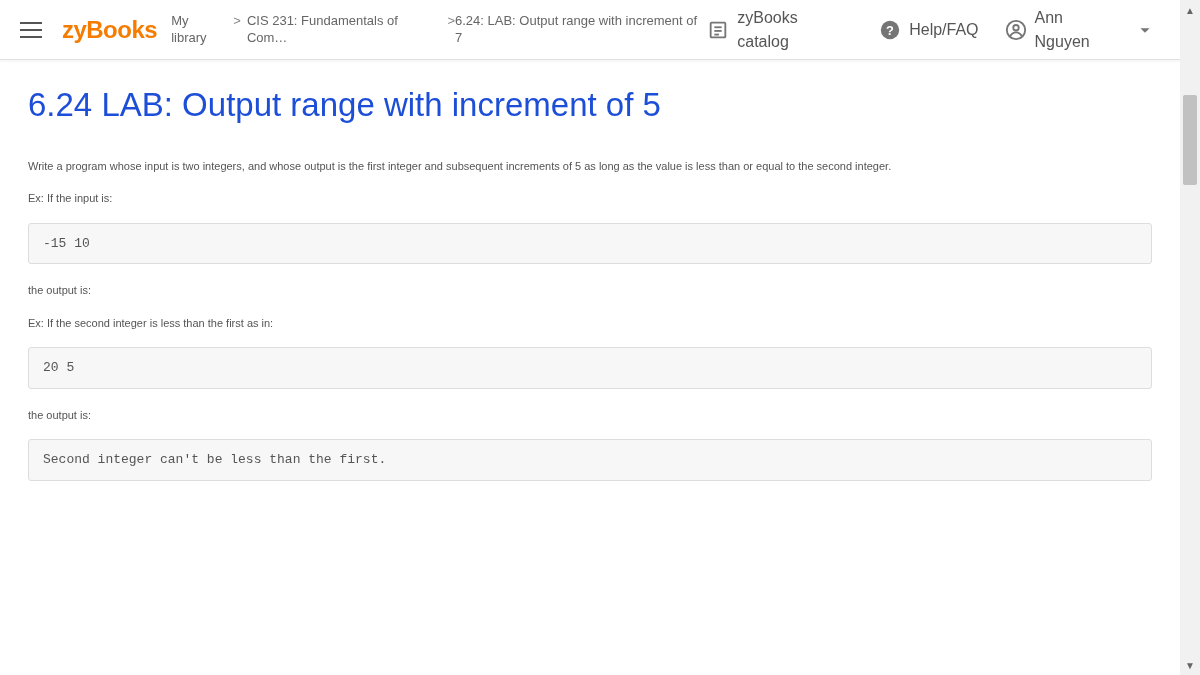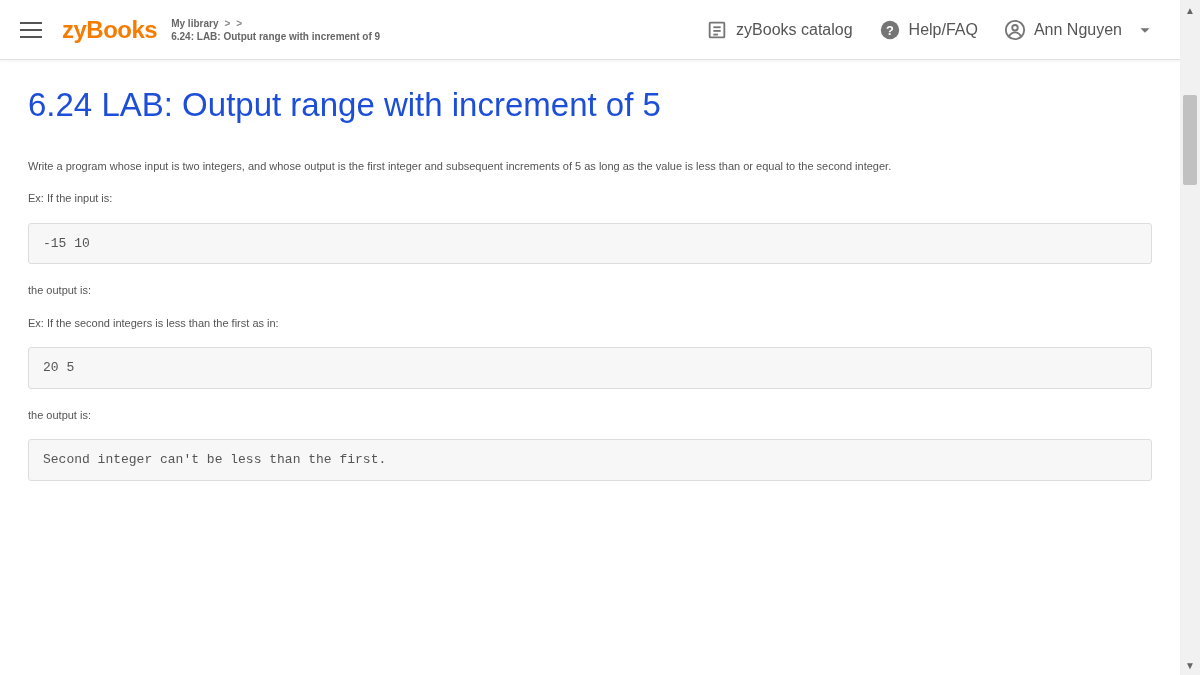--- a/index.html
+++ b/index.html
@@ -43,25 +43,24 @@
     display: block; height: 2px; background: #555; width: 22px;
   }
   .logo {
     font-size: 24px;
     font-weight: 700;
     color: #f57c00;
     letter-spacing: -0.5px;
     margin-right: 14px;
   }
   .breadcrumb {
-    display: flex; flex-direction: column;
-    font-size: 10px;
+    display: flex; flex-direction: row;
+    font-size: 13px;
     color: #666;
     line-height: 1.3;
-    font-weight: bold;
   }
   .breadcrumb .top-row { display: flex; align-items: baseline; gap: 6px; }
   .breadcrumb a { color: #666; text-decoration: none; cursor: pointer; }
   .breadcrumb .sep { color: #888; }
   .header-spacer { flex: 1; }
   .header-right { display: flex; align-items: center; gap: 26px; }
   .hbtn { display: flex; align-items: center; gap: 8px; font-size: 16px; color: #555; cursor: pointer; }
   .icon { display: inline-flex; align-items: center; justify-content: center; color: #757575; }
   .icon svg { width: 22px; height: 22px; }
   .chev { margin-left: 4px; }
@@ -125,23 +124,24 @@
       <div class="menu-btn">
         <span></span>
           <span></span>
           <span></span>
       </div>
       <div class="logo">zyBooks</div>
       <div class="breadcrumb">
         <div class="top-row">
           <a>My library</a>
           <span class="sep">&gt;</span>
+          <a>CIS 231: Fundamentals of Com…</a>
           <span class="sep">&gt;</span>
         </div>
-        <div>6.24: LAB: Output range with increment of 9</div>
+        <div>6.24: LAB: Output range with increment of 7</div>
       </div>
       <div class="header-spacer"></div>
       <div class="header-right">
         <div class="hbtn">
           <span class="icon">
             <svg viewBox="0 0 24 24" fill="none" stroke="currentColor" stroke-width="2">
               <rect x="4" y="4" width="16" height="16" rx="1"></rect>
               <line x1="8" y1="9" x2="16" y2="9"></line>
               <line x1="8" y1="13" x2="16" y2="13"></line>
               <line x1="8" y1="17" x2="13" y2="17"></line>
@@ -179,21 +179,21 @@
     <div class="main">
       <h1 class="page-title">6.24 LAB: Output range with increment of 5</h1>
 
       <p class="para">Write a program whose input is two integers, and whose output is the first integer and subsequent increments of 5 as long as the value is less than or equal to the second integer.</p>
 
       <p class="para">Ex: If the input is:</p>
       <div class="code-block">-15 10</div>
 
       <p class="para">the output is:</p>
 
-      <p class="para">Ex: If the second integers is less than the first as in:</p>
+      <p class="para">Ex: If the second integer is less than the first as in:</p>
       <div class="code-block">20 5</div>
 
       <p class="para">the output is:</p>
       <div class="code-block">Second integer can't be less than the first.</div>
 
 
     </div>
 
   </div>
 

